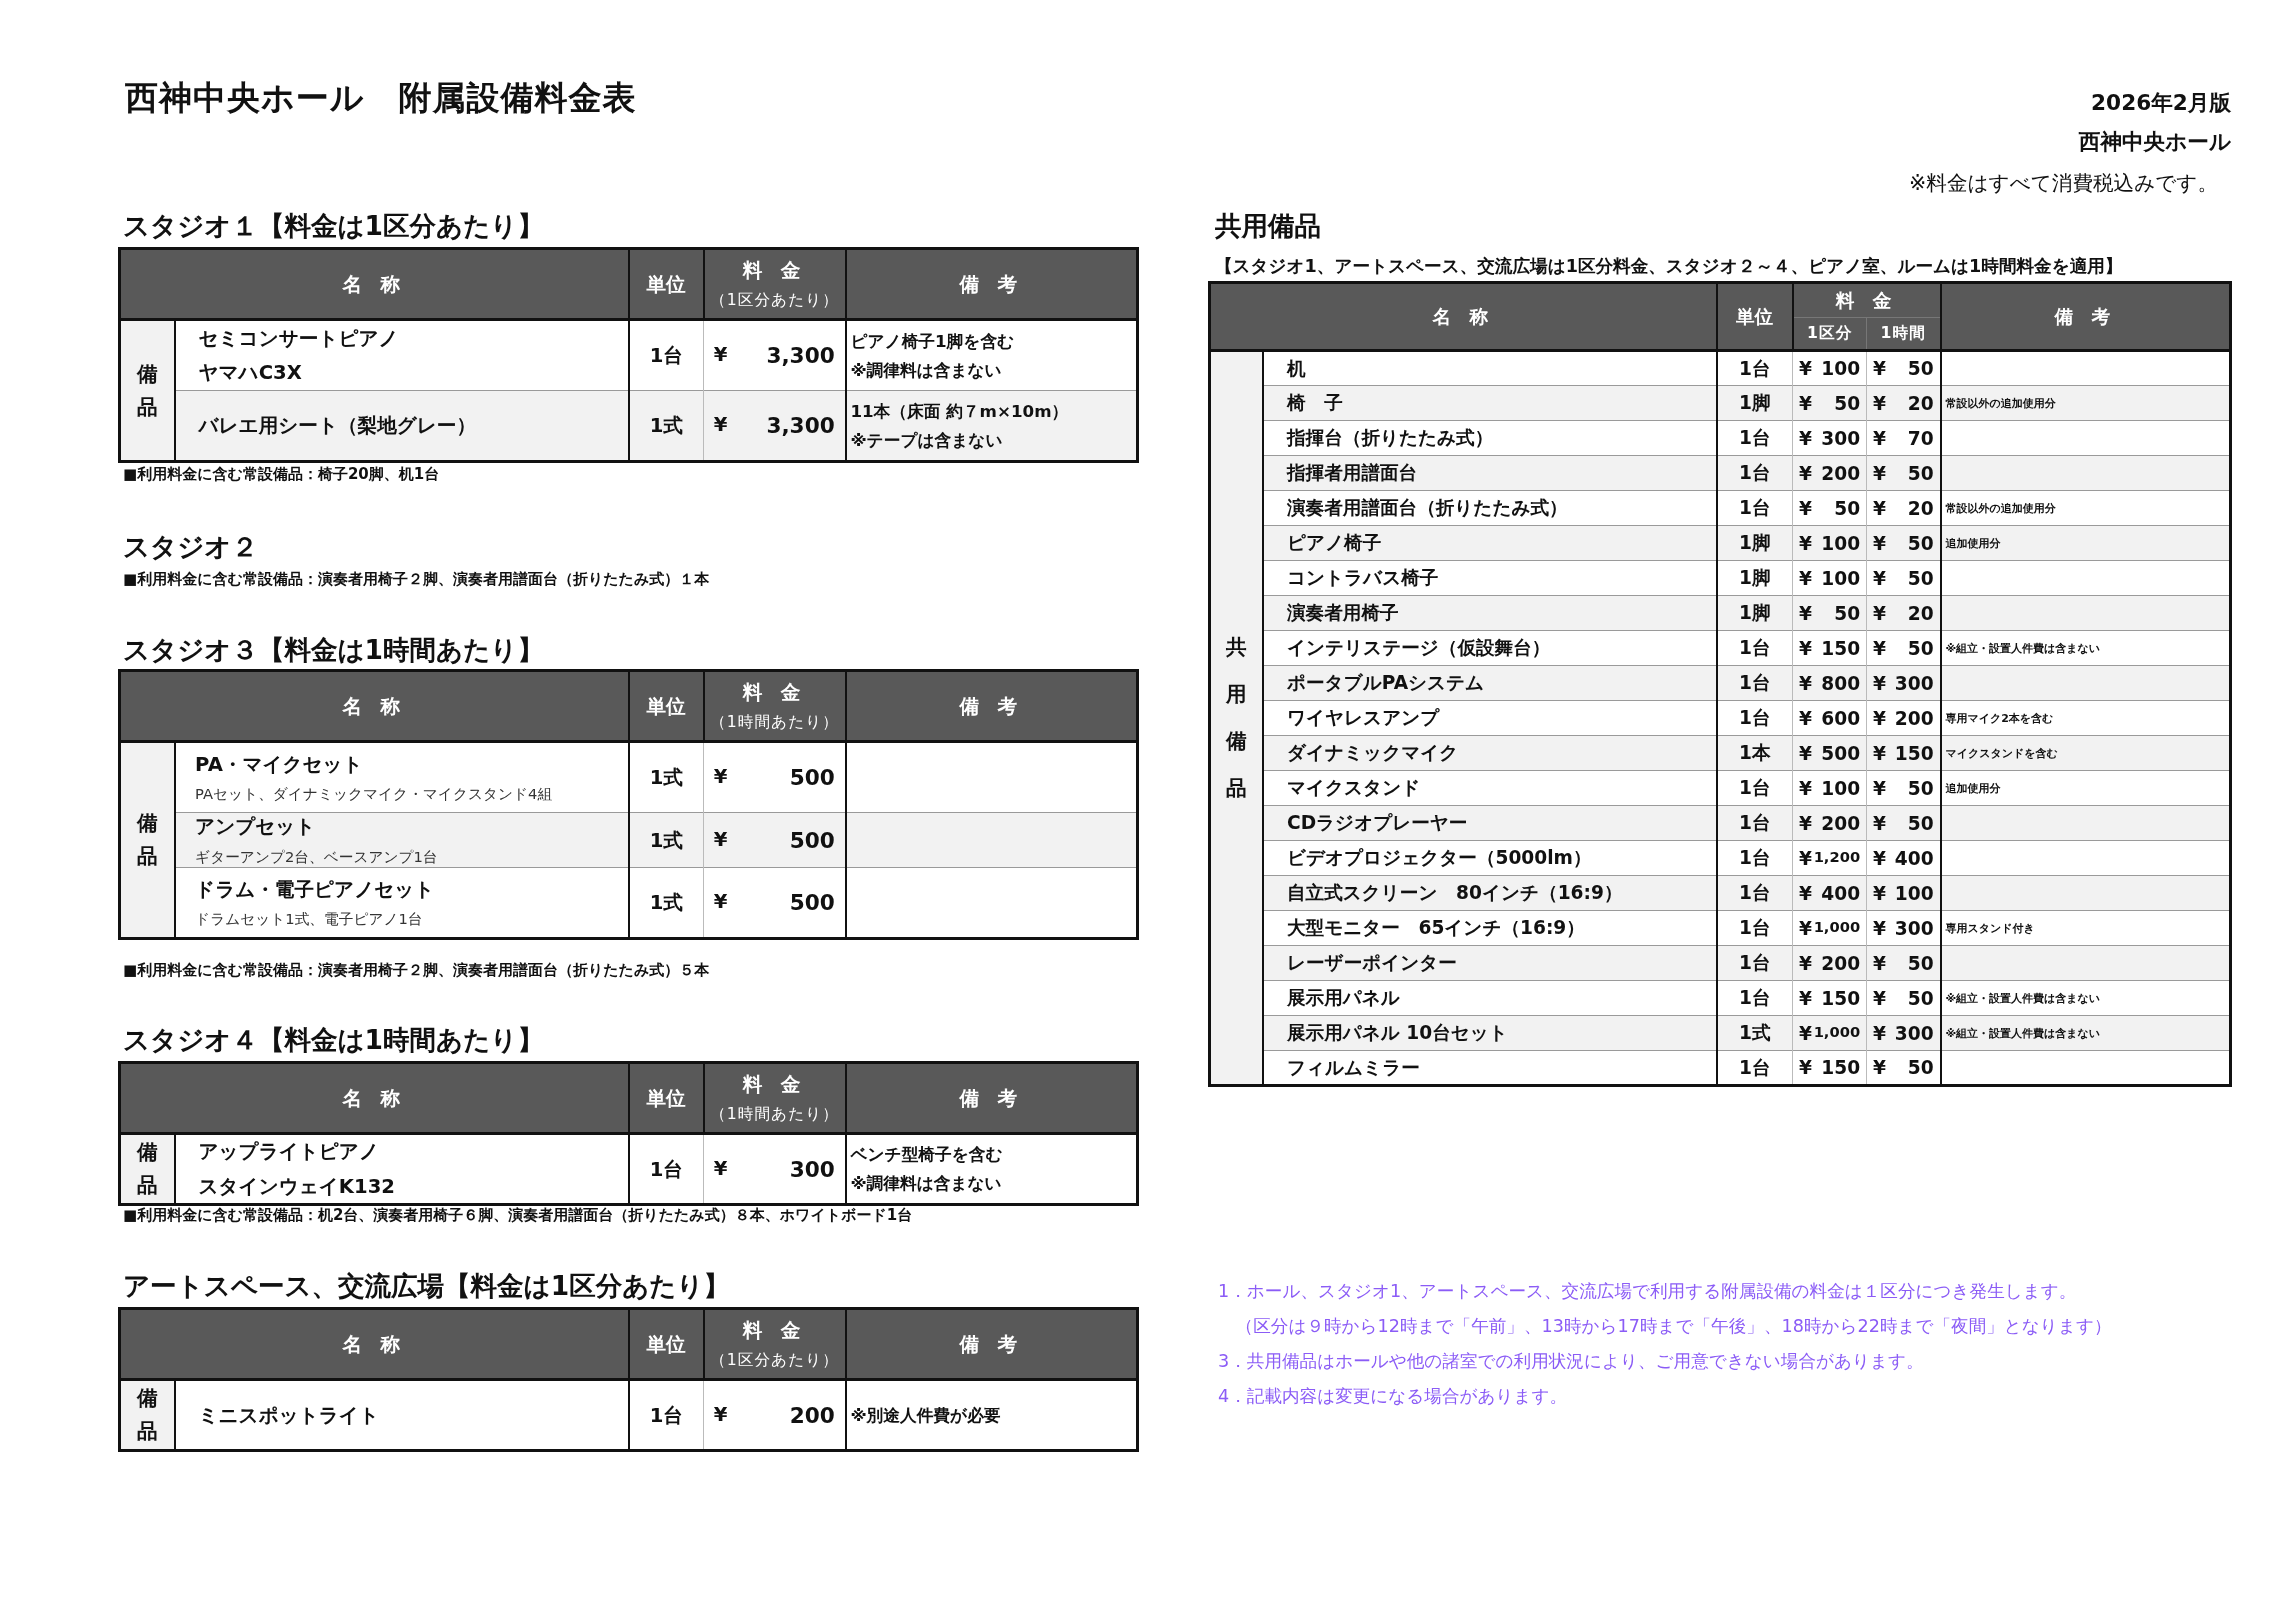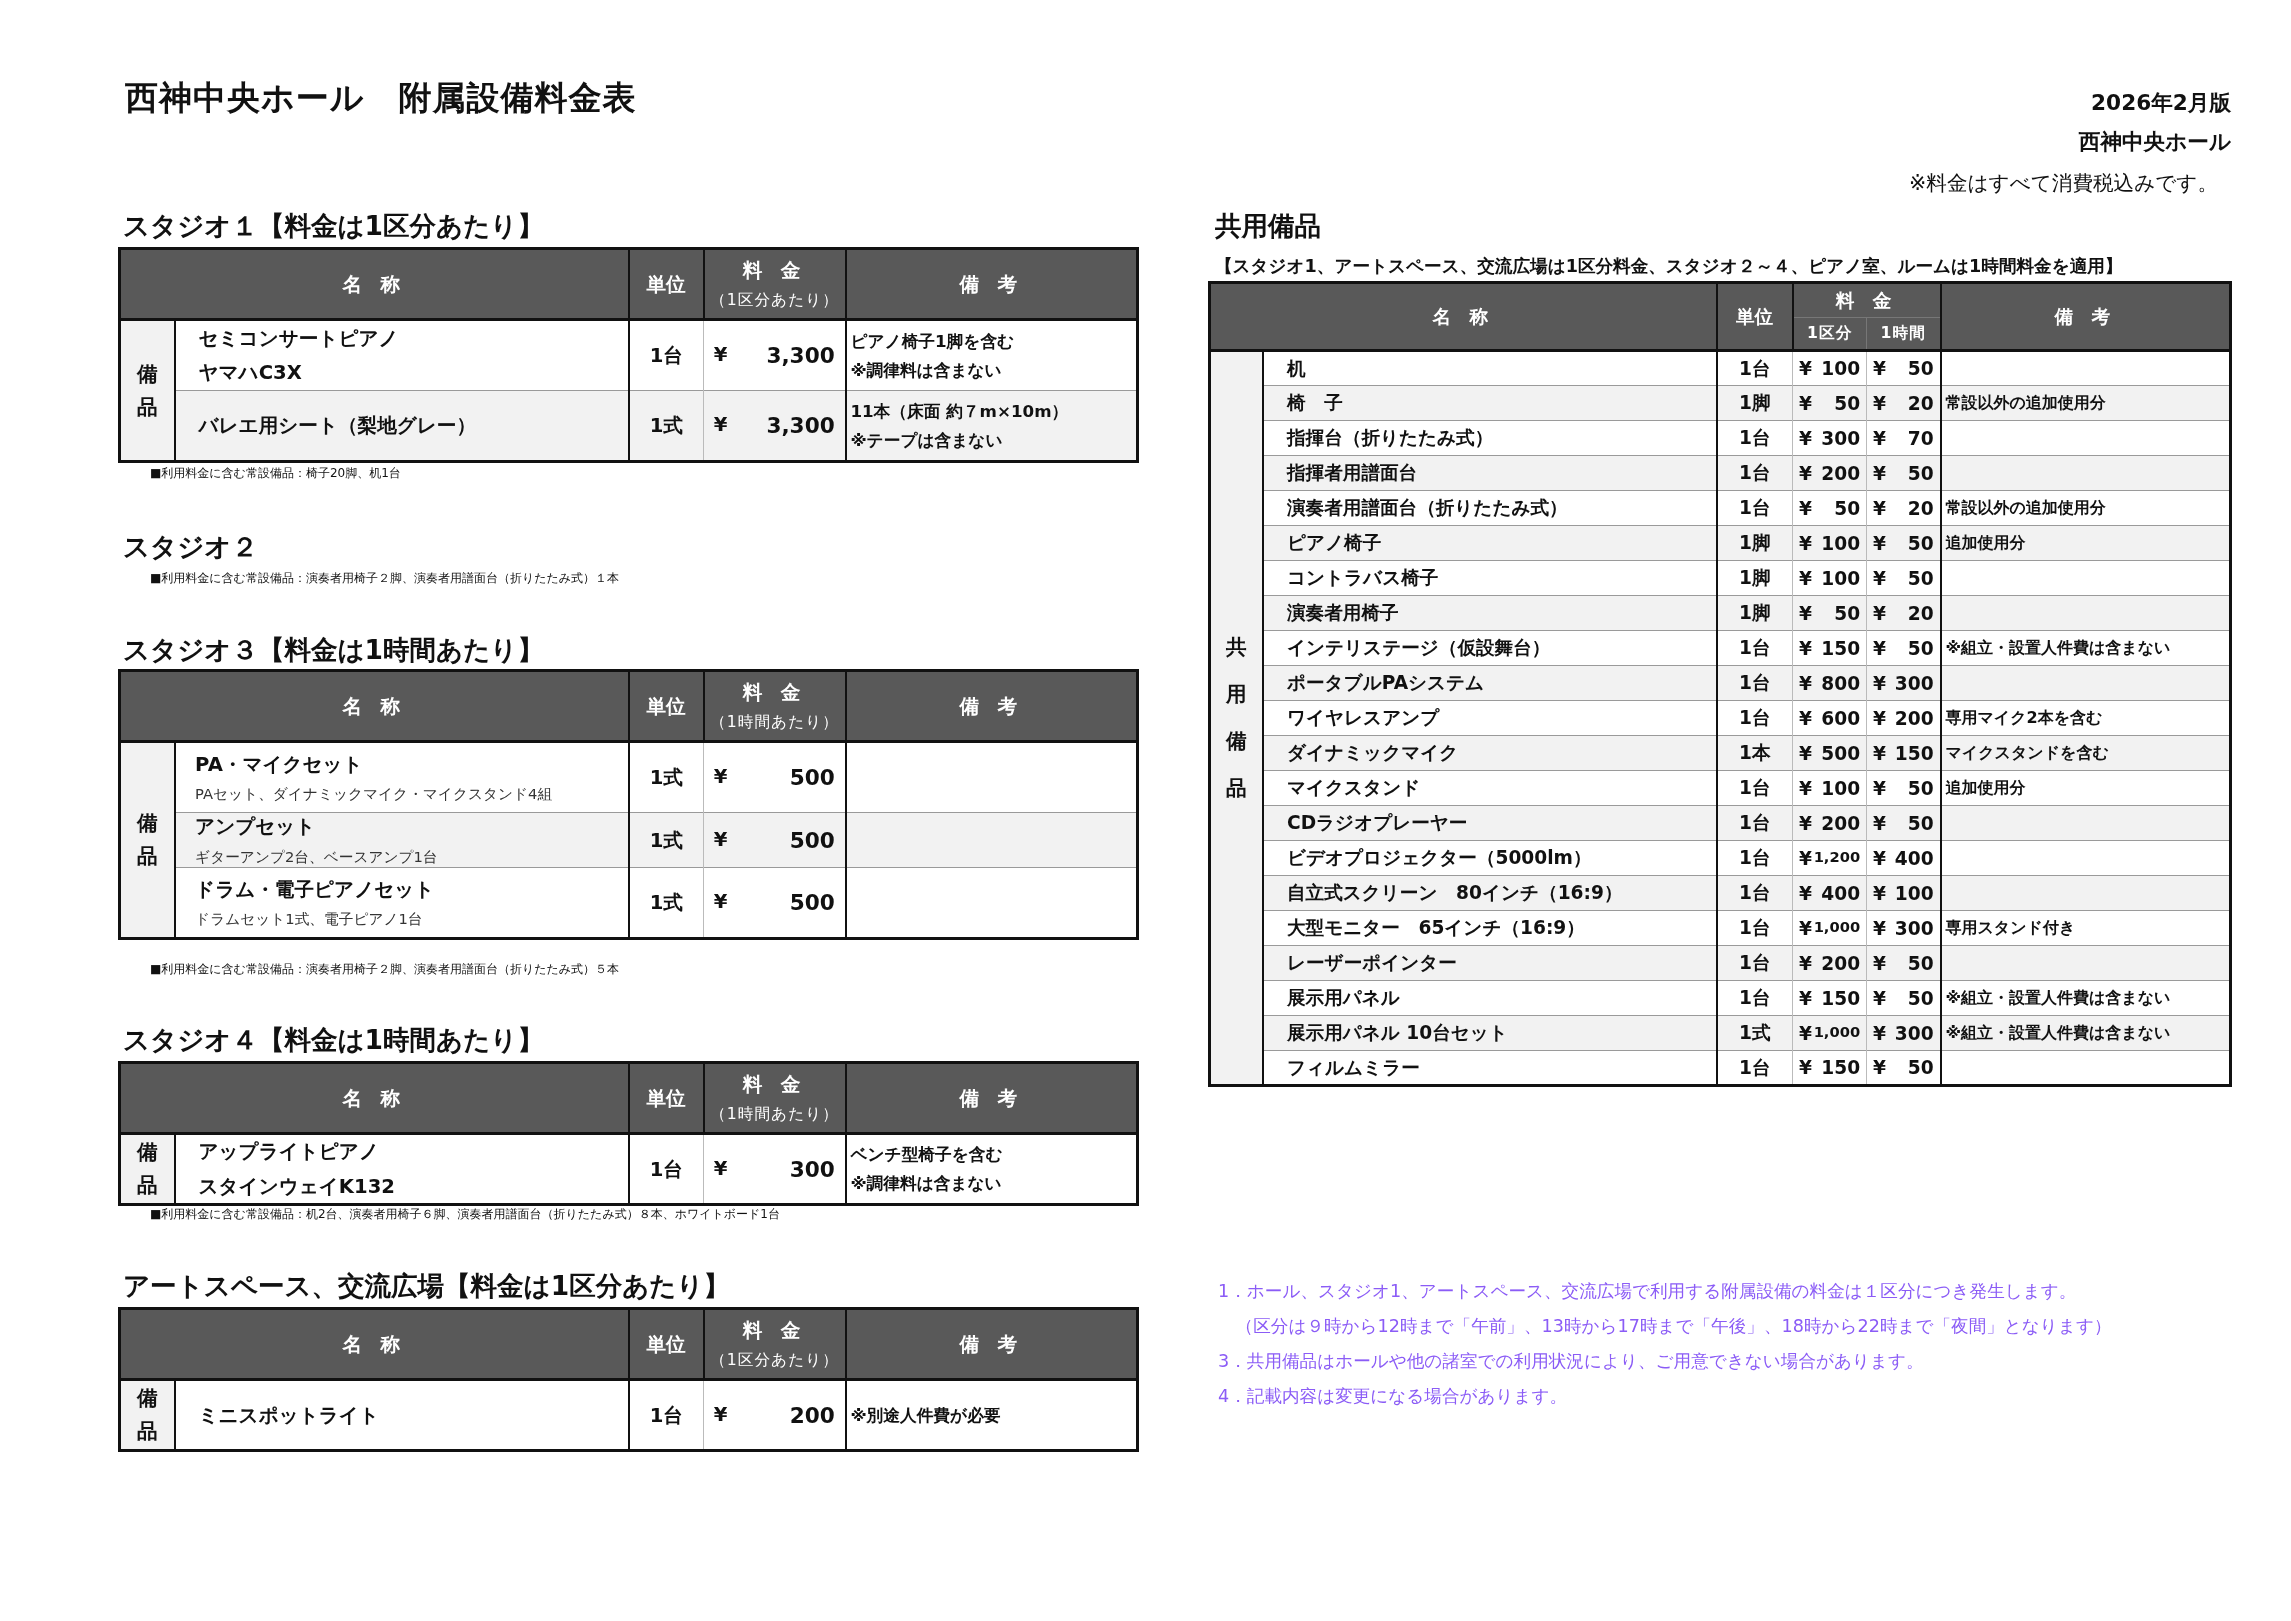--- a/index.html
+++ b/index.html
@@ -5,21 +5,21 @@
   * { box-sizing: border-box; margin: 0; padding: 0; }
   html, body { width: 2292px; height: 1621px; background: #ffffff; overflow: hidden; }
   body { position: relative; font-family: "DejaVu Sans", "Liberation Sans", sans-serif; color: #111; }
   .abs { position: absolute; white-space: nowrap; }
   .title { left: 125px; top: 76px; font-size: 33px; font-weight: bold; letter-spacing: 1px; }
   .edition { right: 61px; top: 88px; font-size: 21.6px; font-weight: bold; }
   .org { right: 61px; top: 127px; font-size: 21.6px; font-weight: bold; }
   .taxnote { right: 74px; top: 169px; font-size: 20.6px; }
   .sec-h { font-size: 26.5px; font-weight: bold; }
   .sub-h { font-size: 17.6px; font-weight: bold; }
-  .note-line { font-size: 12px; font-weight: normal; margin-left: 27px; }
+  .note-line { font-size: 15px; font-weight: bold; }
 
   table.fee { position: absolute; border-collapse: collapse; border: 3.9px solid #111; table-layout: fixed; }
   table.fee th { background: #595959; color: #fff; font-weight: bold; font-size: 19.6px; text-align: center; border-left: 2px solid #111; border-right: 2px solid #111; letter-spacing: 5.9px; }
   table.fee th .small { display: block; font-size: 15.7px; font-weight: normal; letter-spacing: 1px; margin-top: 5.9px; }
   table.fee thead tr { border-bottom: 3.9px solid #111; }
   table.fee td { font-size: 19.6px; border-top: 1px solid #9a9a9a; vertical-align: middle; }
   table.fee td.cat { background: #f2f2f2; text-align: center; font-weight: bold; border-right: 2px solid #111; font-size: 20.6px; line-height: 33px; }
   table.fee td.name { padding-left: 23px; font-weight: bold; border-right: 2px solid #111; }
   table.fee td.name .sub { display: block; font-size: 14.7px; font-weight: normal; color: #333; margin-top: 7.8px; }
   table.fee td.name .l2 { display: block; margin-top: 7.8px; }
@@ -36,21 +36,21 @@
   table.shared thead tr.h2 { border-bottom: 3.9px solid #111; }
   table.shared td { height: 35px; font-size: 18.6px; border-top: 1px solid #9a9a9a; }
   table.shared td.cat { background: #f2f2f2; text-align: center; font-weight: bold; font-size: 20.6px; border-right: 2px solid #111; border-top: none; line-height: 47px; vertical-align: middle; }
   table.shared td.name { padding-left: 23.5px; font-weight: bold; border-right: 2px solid #111; }
   table.shared td.unit { text-align: center; font-weight: bold; border-right: 1px solid #bbb; }
   table.shared td.p1 { font-weight: bold; padding: 0 5.9px; border-right: 1px solid #bbb; }
   table.shared td.p2 { font-weight: bold; padding: 0 5.9px; border-right: 2px solid #111; }
   table.shared td .yen { float: left; }
   table.shared td .amt { float: right; }
   table.shared td.p1.tight .amt { font-size: 14.7px; }
-  table.shared td.remark { font-size: 16px; font-weight: bold; padding-left: 3.9px; }
+  table.shared td.remark { font-size: 11px; font-weight: bold; padding-left: 3.9px; }
   table.shared tr.shade td:not(.cat) { background: #f2f2f2; }
 
   .notes { left: 1218px; top: 1274px; font-size: 17.6px; line-height: 35px; color: #8b5cf6; }
   .notes div { white-space: nowrap; }
 </style>
 </head>
 <body>
 
 <div class="abs title">西神中央ホール　附属設備料金表</div>
 <div class="abs edition">2026年2月版</div>

